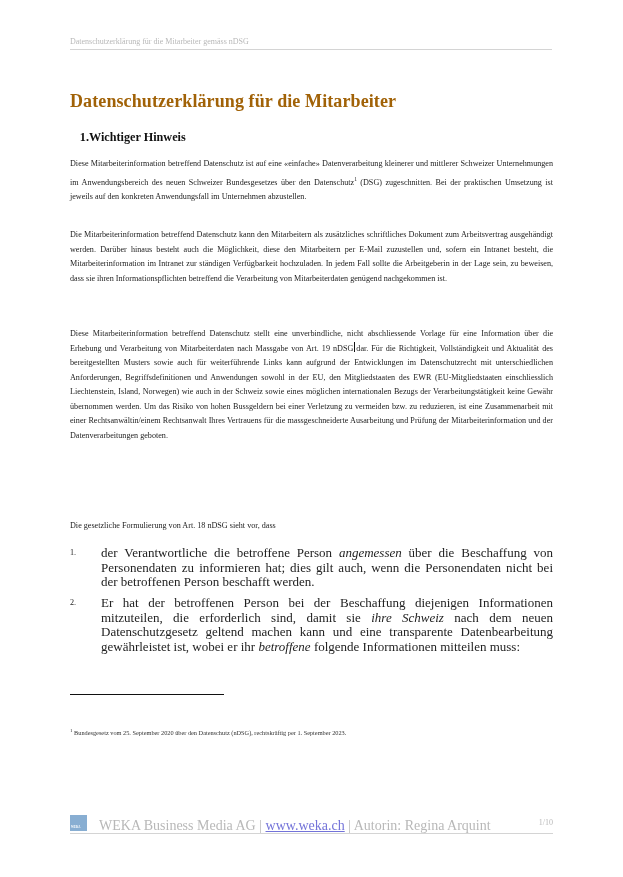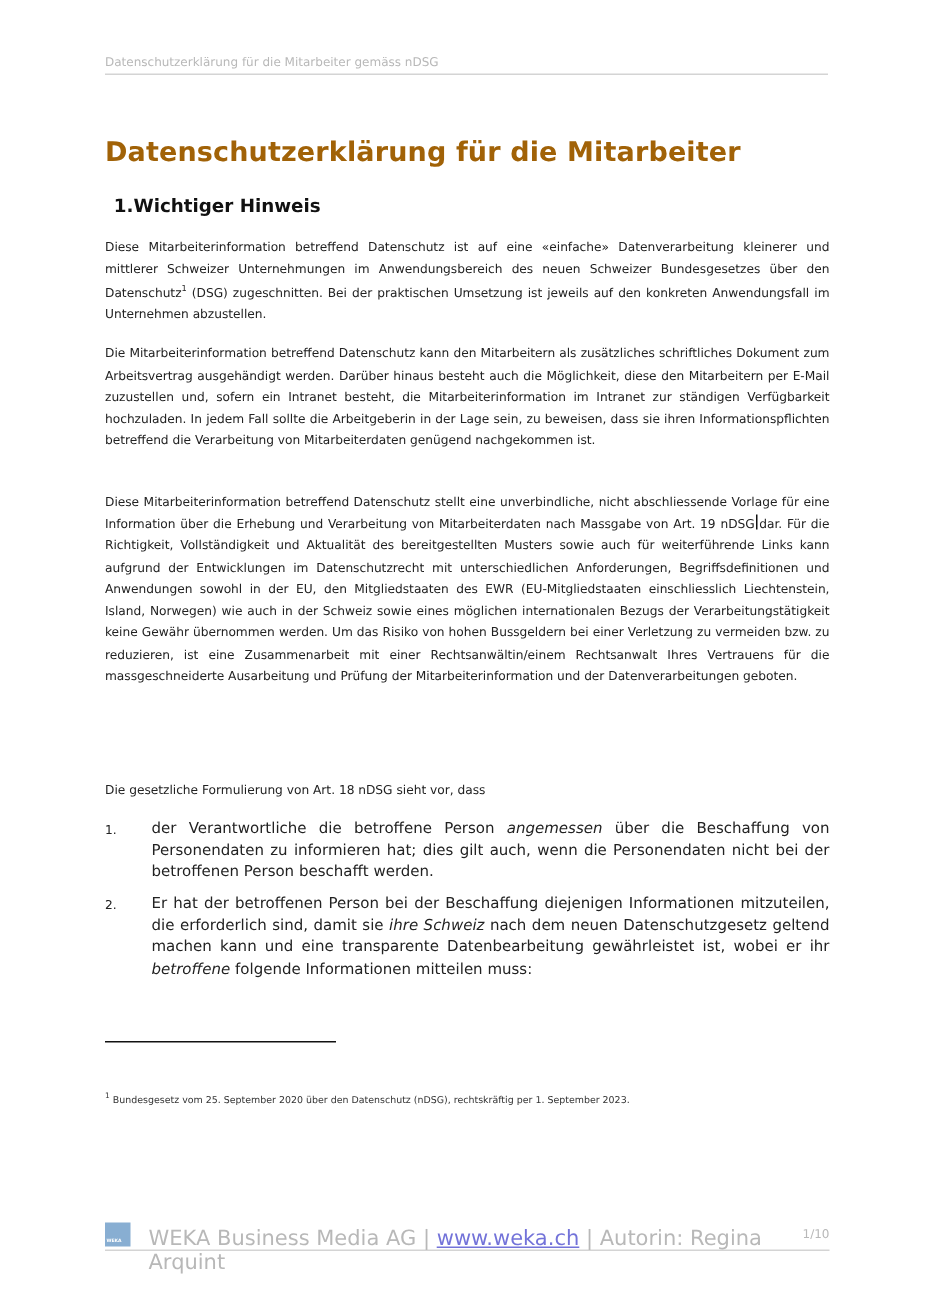--- a/index.html
+++ b/index.html
@@ -1,34 +1,34 @@
 <!DOCTYPE html>
 <html><head>
 <meta charset="utf-8">
 <style>
   html, body { margin: 0; padding: 0; background: #ffffff; }
   body { width: 623px; height: 877px; position: relative; overflow: hidden;
          font-family: "DejaVu Sans", sans-serif; color: #1a1a1a; }
-  .page { position: absolute; left: 0; top: 0; width: 623px; height: 659px; }
+  .page { position: absolute; left: 0; top: 0; width: 623px; height: 659px; font-family: Liberation Serif, serif; }
 
   .running-header { position: absolute; left: 70px; top: 37px; width: 482px;
     font-size: 8px; color: #b8b8b8; padding-bottom: 3px; border-bottom: 1px solid #d4d4d4; }
 
   .doc-title { position: absolute; left: 70px; top: 91px; margin: 0;
     font-size: 18px; font-weight: bold; color: #a16207; letter-spacing: 0.1px; }
 
   .section-heading { position: absolute; left: 70px; margin: 0; font-size: 12.2px; font-weight: bold; color: #111; }
   .section-heading .num { display: inline-block; width: 19px; }
 
   .para { position: absolute; left: 70px; width: 483px; margin: 0;
     font-size: 8.15px; line-height: 14.5px; text-align: justify; color: #222; }
 
   .list-item { position: absolute; left: 70px; width: 483px; }
   .list-item .marker { position: absolute; left: 0; top: 0; font-size: 8.15px; line-height: 14.5px; color:#222; }
-  .list-item .text { position: absolute; left: 31px; width: 452px; font-size: 10px; line-height: 14.5px;
+  .list-item .text { position: absolute; left: 31px; width: 452px; font-size: 13px; line-height: 14.5px;
     text-align: justify; color: #222; margin: 0; }
 
   .cursor { display: inline-block; width: 1px; height: 10px; background: #111; vertical-align: -1px; margin: 0 1px; }
 
   .fn-rule { position: absolute; left: 70px; top: 694px; width: 154px; height: 0; border-top: 1px solid #111; }
   .footnote { position: absolute; left: 70px; top: 728px; font-size: 6.3px; color: #333; }
   .footnote sup { font-size: 5px; vertical-align: 3px; }
 
   .footer { position: absolute; left: 70px; top: 815px; width: 483px; height: 18px;
     border-bottom: 1px solid #d4d4d4; }

